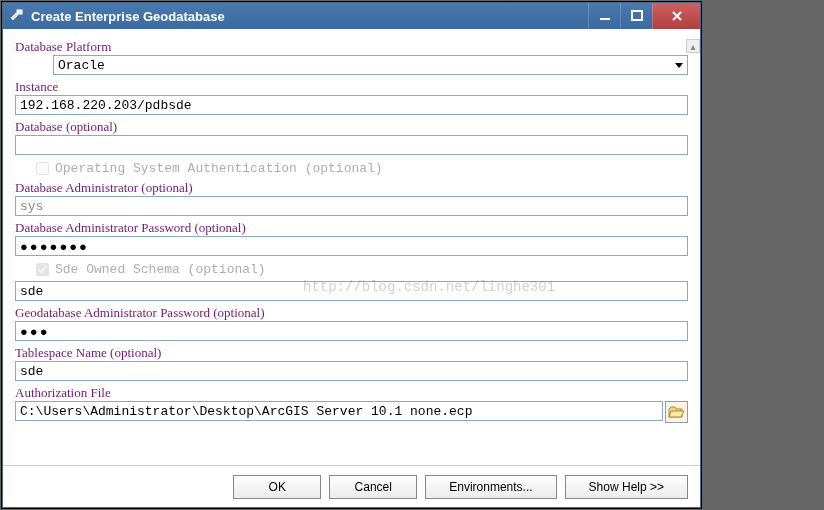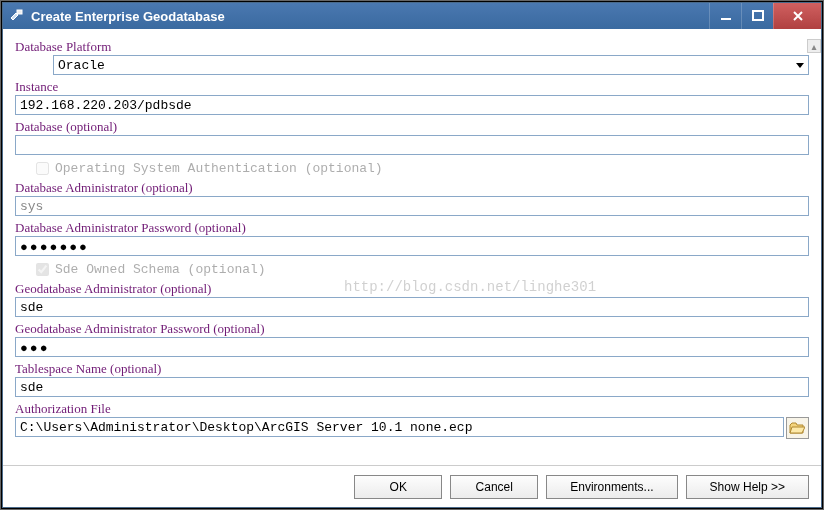--- a/index.html
+++ b/index.html
@@ -5,21 +5,21 @@
   * { box-sizing: border-box; margin: 0; padding: 0; }
   body {
     font-family: "Segoe UI", Tahoma, sans-serif;
     font-size: 13px;
     background: #666;
     width: 824px;
     height: 510px;
     overflow: hidden;
   }
   .window {
-    width: 820px;
+    width: 699px;
     height: 506px;
     margin: 2px;
     background: #fff;
     border: 1px solid #4a6a8a;
     display: flex;
     flex-direction: column;
     box-shadow: 0 0 0 1px #000;
   }
   .titlebar {
     height: 26px;
@@ -119,21 +119,20 @@
     background: #f8f4e8;
     display:flex;align-items:center;justify-content:center;
   }
   .watermark {
     position: absolute;
     left: 300px; top: 250px;
     color: rgba(120,120,120,0.35);
     font-family: "Courier New", monospace;
     font-size: 14px;
     pointer-events: none;
-    margin-left: 41px;
   }
   .footer {
     height: 42px;
     border-top: 1px solid #ccc;
     display: flex;
     justify-content: flex-end;
     align-items: center;
     padding: 0 12px;
     gap: 8px;
     background: #fff;
@@ -226,21 +225,20 @@
       <div class="flabel">Database Administrator Password (optional)</div>
       <input class="txt pw" value="●●●●●●●" style="">
     </div>
 
     <div class="sectionlabel cb-disabled">
       <input type="checkbox" checked="" disabled="" style="">
       <span>Sde Owned Schema (optional)</span>
     </div>
 
     <div class="field">
-      <div class="flabel">Geodatabase Administrator (optional)</div>
       <input class="txt" value="sde" style="">
     </div>
 
     <div class="field">
       <div class="flabel">Geodatabase Administrator Password (optional)</div>
       <input class="txt pw" value="●●●" style="">
     </div>
 
     <div class="field">
       <div class="flabel">Tablespace Name (optional)</div>

